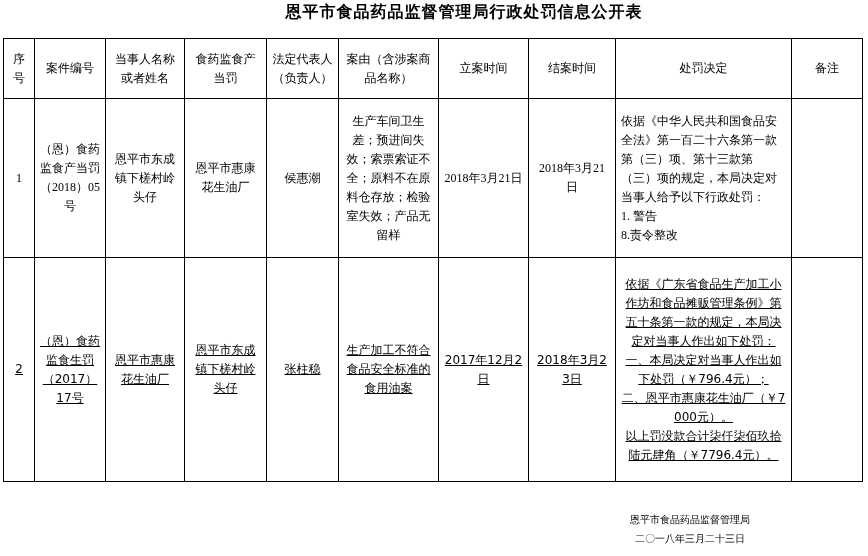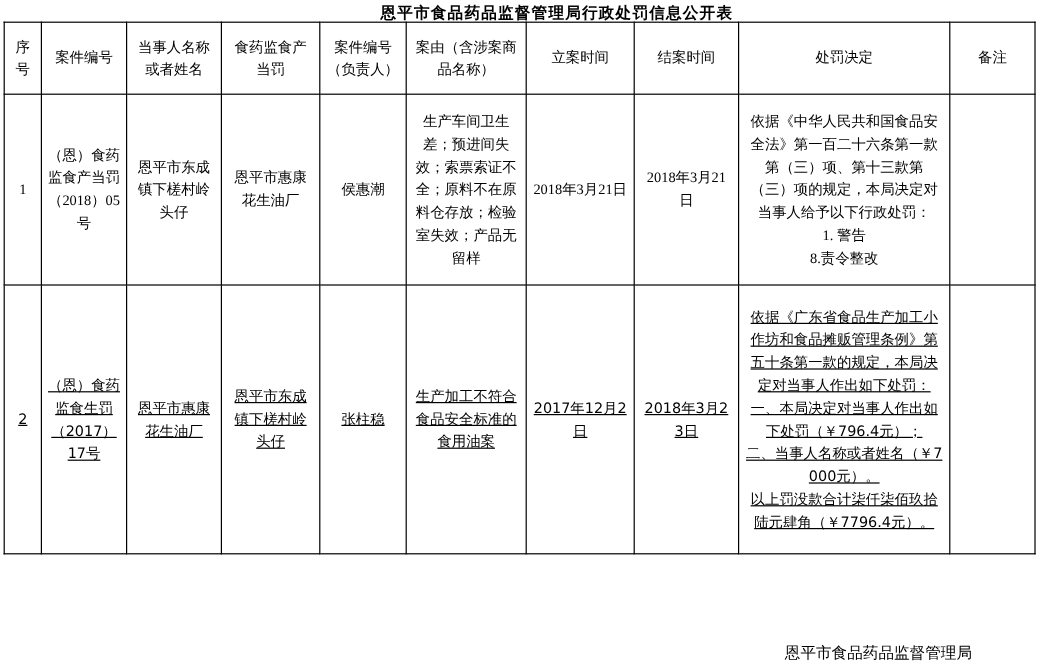--- a/index.html
+++ b/index.html
@@ -1,27 +1,27 @@
 <!DOCTYPE html>
 <html><head>
 <meta charset="utf-8">
 <style>
   html, body { margin:0; padding:0; background:#ffffff; }
   body { width:868px; height:556px; position:relative; overflow:hidden;
          font-family:"DejaVu Sans", "Liberation Sans", sans-serif; color:#000; }
   .title { position:absolute; left:0; top:2px; width:868px; text-align:center;
-           font-size:13px; font-weight:bold; letter-spacing:1px; padding-left:60px; box-sizing:border-box; }
-  table { position:absolute; left:3px; top:18px; border-collapse:collapse; table-layout:fixed; }
+           font-size:16px; font-weight:bold; letter-spacing:1px; padding-left:60px; box-sizing:border-box; }
+  table { position:absolute; left:3px; top:38px; border-collapse:collapse; table-layout:fixed; }
   td, th { border:1px solid #000; font-size:12px; font-weight:normal; text-align:center;
            vertical-align:middle; line-height:19px; padding:0 5px; word-break:break-all; }
   th { height:59px; }
   tr.r1 td { height:158px;font-family:Liberation Serif, serif; }
   tr.r2 td { height:223px;text-decoration:underline; }
-  .left { text-align:center; }
-  .footer { position:absolute; left:630px; top:535px; font-size:13px; line-height:19px;margin-left:24px; }
+  .left { text-align:left; }
+  .footer { position:absolute; left:630px; top:510px; font-size:10px; line-height:19px; }
   .footer div { text-align:center; }
 </style>
 </head>
 <body>
 
 <div class="title">恩平市食品药品监督管理局行政处罚信息公开表</div>
 
 <table>
   <colgroup>
     <col style="width:31px">
@@ -34,21 +34,21 @@
       <col style="width:87px">
     <col style="width:176px">
       <col style="width:71px">
   </colgroup>
   <tbody>
       <tr>
     <th>序号</th>
     <th>案件编号</th>
     <th>当事人名称或者姓名</th>
     <th>食药监食产当罚</th>
-    <th>案件编号（负责人）</th>
+    <th>法定代表人（负责人）</th>
     <th>案由（含涉案商品名称）</th>
     <th>立案时间</th>
     <th>结案时间</th>
     <th>处罚决定</th>
     <th>备注</th>
   </tr>
   <tr class="r1">
     <td>1</td>
     <td>（恩）食药监食产当罚（2018）05号</td>
     <td>恩平市东成镇下槎村岭头仔</td>
@@ -69,23 +69,24 @@
     <td>（恩）食药监食生罚（2017）17号</td>
     <td>恩平市惠康花生油厂</td>
     <td>恩平市东成镇下槎村岭头仔</td>
     <td>张柱稳</td>
     <td>生产加工不符合食品安全标准的食用油案</td>
     <td>2017年12月2日</td>
     <td>2018年3月23日</td>
     <td>
       <div>依据《广东省食品生产加工小作坊和食品摊贩管理条例》第五十条第一款的规定，本局决定对当事人作出如下处罚：</div>
       <div>一、本局决定对当事人作出如下处罚（￥796.4元）；</div>
-      <div>二、当事人名称或者姓名（￥7000元）。</div>
+      <div>二、恩平市惠康花生油厂（￥7000元）。</div>
       <div>以上罚没款合计柒仟柒佰玖拾陆元肆角（￥7796.4元）。</div>
     </td>
     <td></td>
   </tr>
 </tbody>
   </table>
 
 <div class="footer">
   <div>恩平市食品药品监督管理局</div>
+  <div>二〇一八年三月二十三日</div>
 </div>
 
 </body></html>

